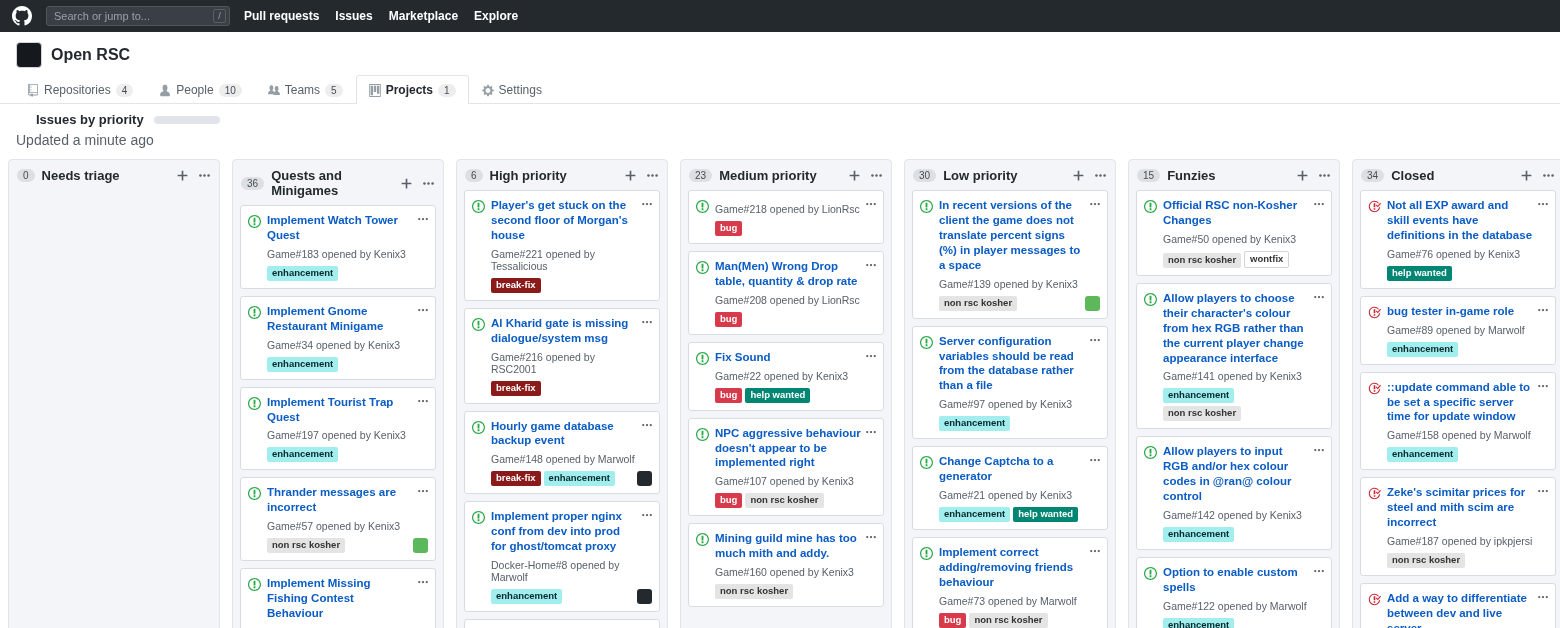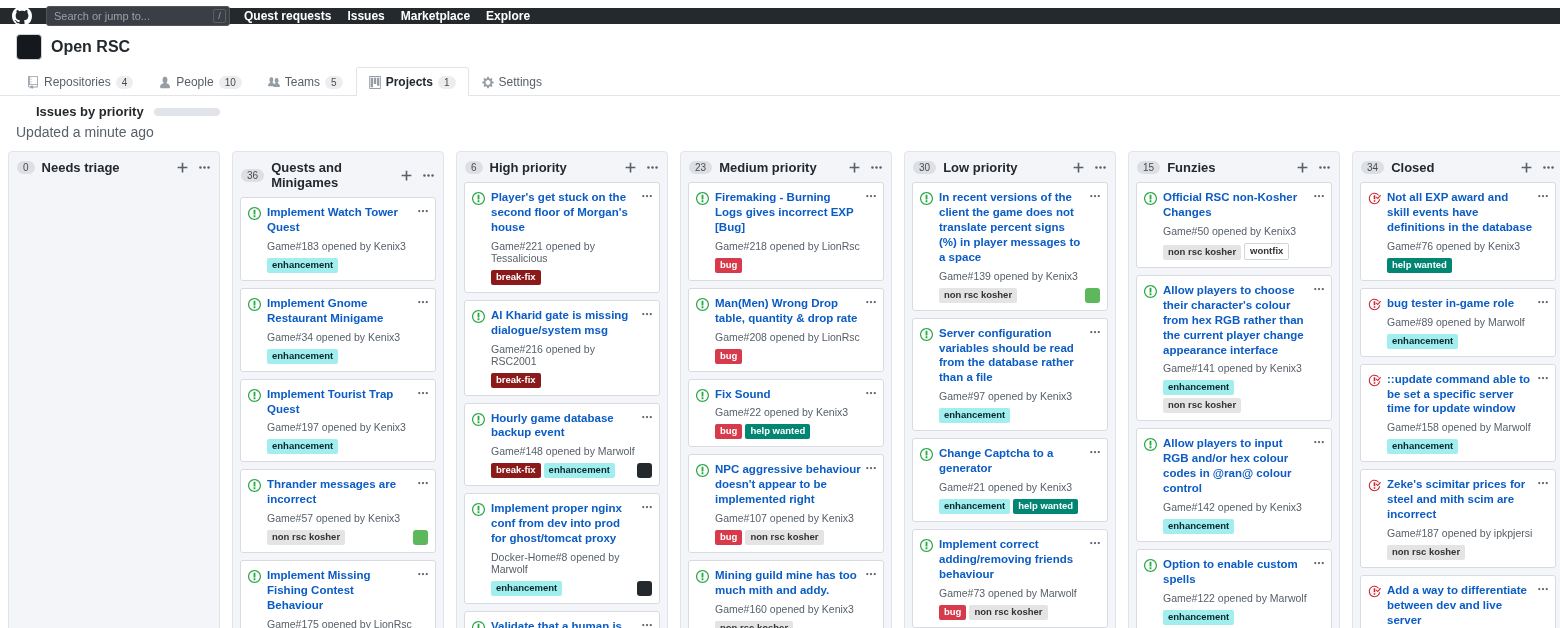--- a/index.html
+++ b/index.html
@@ -1,20 +1,20 @@
 <!DOCTYPE html>
 <html><head>
 <meta charset="utf-8">
 <style>
   * { box-sizing: border-box; margin: 0; padding: 0; }
   html, body { width: 1560px; height: 628px; overflow: hidden; }
   body { background: #fff; font-family: "Liberation Sans", sans-serif; color: #24292e; }
 
   
-  .topbar { height: 16px; background: #24292e; display: flex; align-items: center; padding: 0 12px; gap: 14px; margin-top: 8px; }
+  .topbar { height: 32px; background: #24292e; display: flex; align-items: center; padding: 0 12px; gap: 14px; }
   .gh-logo svg { width: 20px; height: 20px; fill: #fff; display: block; }
   .search-box { position: relative; }
   .search-input { width: 184px; height: 20px; background: #3a3f45; border: 1px solid #50555b; border-radius: 3px; color: #c8cdd2; font-size: 11px; padding: 0 20px 0 7px; font-family: inherit; outline: none; }
   .search-input::placeholder { color: #9aa0a6; }
   .search-key { position: absolute; right: 4px; top: 3px; width: 13px; height: 14px; border: 1px solid #5a5f66; border-radius: 2px; color: #9aa0a6; font-size: 9px; line-height: 12px; text-align: center; }
   .top-nav { display: flex; gap: 16px; }
   .top-nav-link { color: #fff; font-weight: bold; font-size: 12px; text-decoration: none; cursor: pointer; }
 
   
   .org-head { display: flex; align-items: center; gap: 9px; padding: 10px 16px 7px; }
@@ -68,21 +68,21 @@
   <span class="gh-logo">
     <svg viewBox="0 0 16 16">
         <path d="M8 0C3.58 0 0 3.58 0 8c0 3.54 2.29 6.53 5.47 7.59.4.07.55-.17.55-.38 0-.19-.01-.82-.01-1.49-2.01.37-2.53-.49-2.69-.94-.09-.23-.48-.94-.82-1.13-.28-.15-.68-.52-.01-.53.63-.01 1.08.58 1.23.82.72 1.21 1.87.87 2.33.66.07-.52.28-.87.51-1.07-1.78-.2-3.64-.89-3.64-3.95 0-.87.31-1.59.82-2.15-.08-.2-.36-1.02.08-2.12 0 0 .67-.21 2.2.82.64-.18 1.32-.27 2-.27.68 0 1.36.09 2 .27 1.53-1.04 2.2-.82 2.2-.82.44 1.1.16 1.92.08 2.12.51.56.82 1.27.82 2.15 0 3.07-1.87 3.75-3.65 3.95.29.25.54.73.54 1.48 0 1.07-.01 1.93-.01 2.2 0 .21.15.46.55.38A8.013 8.013 0 0 0 16 8c0-4.42-3.58-8-8-8z"></path>
       </svg>
   </span>
   <span class="search-box">
     <input class="search-input" type="text" placeholder="Search or jump to..." style="">
     <span class="search-key">/</span>
   </span>
   <nav class="top-nav">
-      <a class="top-nav-link">Quest requests</a>
+      <a class="top-nav-link">Pull requests</a>
       <a class="top-nav-link">Issues</a>
       <a class="top-nav-link">Marketplace</a>
       <a class="top-nav-link">Explore</a>
     </nav>
 </header>
 
 <section class="org-head">
   <span class="org-avatar"></span>
   <span class="org-name">Open RSC</span>
 </section>
@@ -456,21 +456,20 @@
       </div>
       <div class="col-cards">
         <div class="card">
           <div class="card-row">
             <span class="card-state">
               <svg viewBox="0 0 14 16">
                 <path fill="#28a745" d="M7 2.3c3.14 0 5.7 2.56 5.7 5.7s-2.56 5.7-5.7 5.7A5.71 5.71 0 0 1 1.3 8c0-3.14 2.56-5.7 5.7-5.7zM7 1C3.14 1 0 4.14 0 8s3.14 7 7 7 7-3.14 7-7-3.14-7-7-7zm1 3H6v5h2V4zm0 6H6v2h2v-2z"></path>
               </svg>
             </span>
             <div class="card-body">
-              <a class="card-title">Firemaking - Burning Logs gives incorrect EXP [Bug]</a>
               <div class="card-meta">Game#218 opened by LionRsc</div>
               <div class="card-labels">
                 <span class="label" style="background: rgb(215, 58, 74); color: rgb(255, 255, 255);">bug</span>
               </div>
             </div>
           </div>
           <button class="icon-btn card-kebab">
             <svg viewBox="0 0 16 16">
               <circle cx="3" cy="8" r="1.5" fill="#586069"></circle>
               <circle cx="8" cy="8" r="1.5" fill="#586069"></circle>

